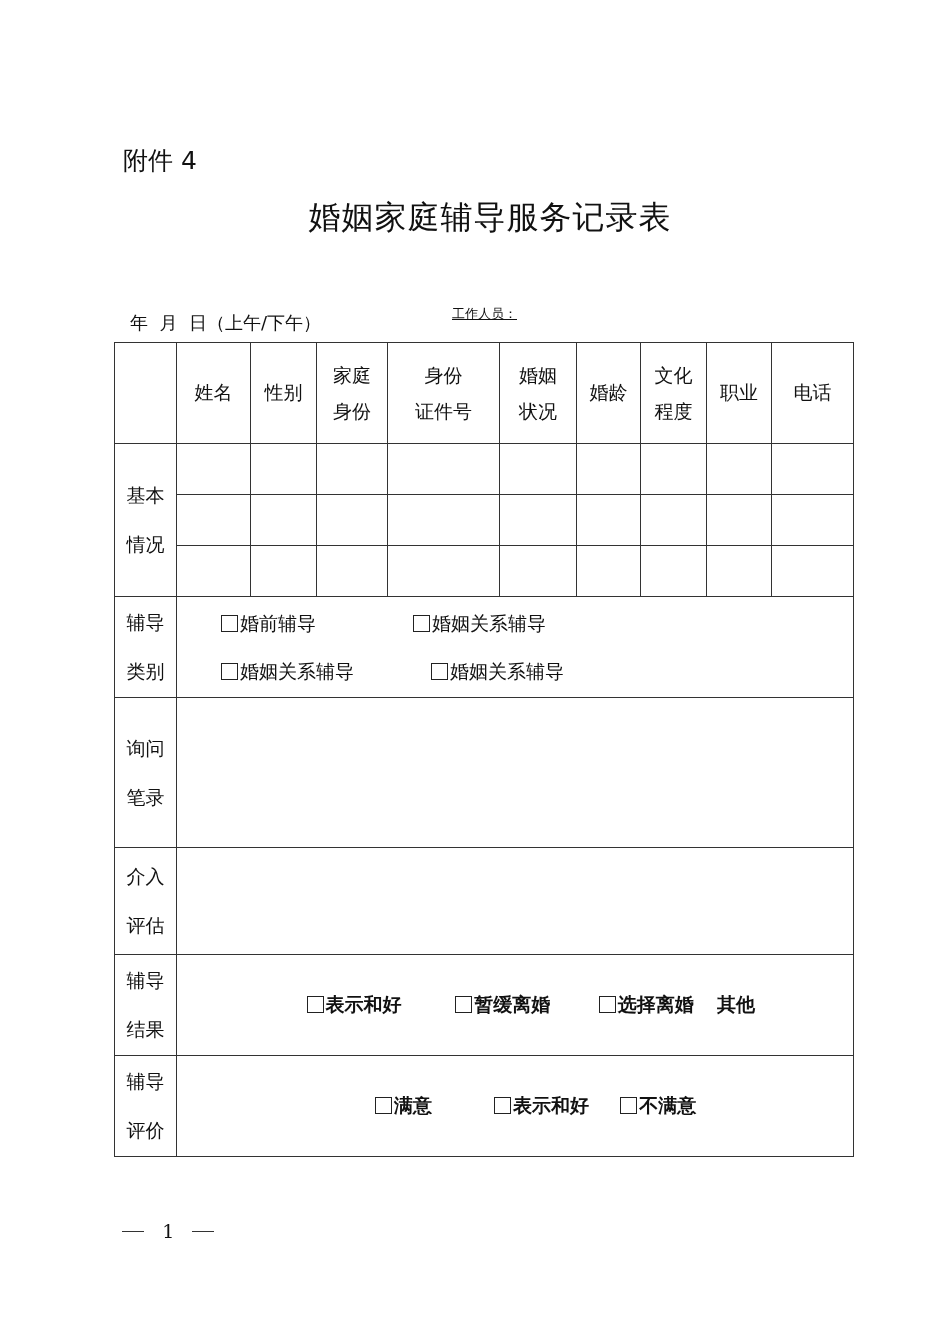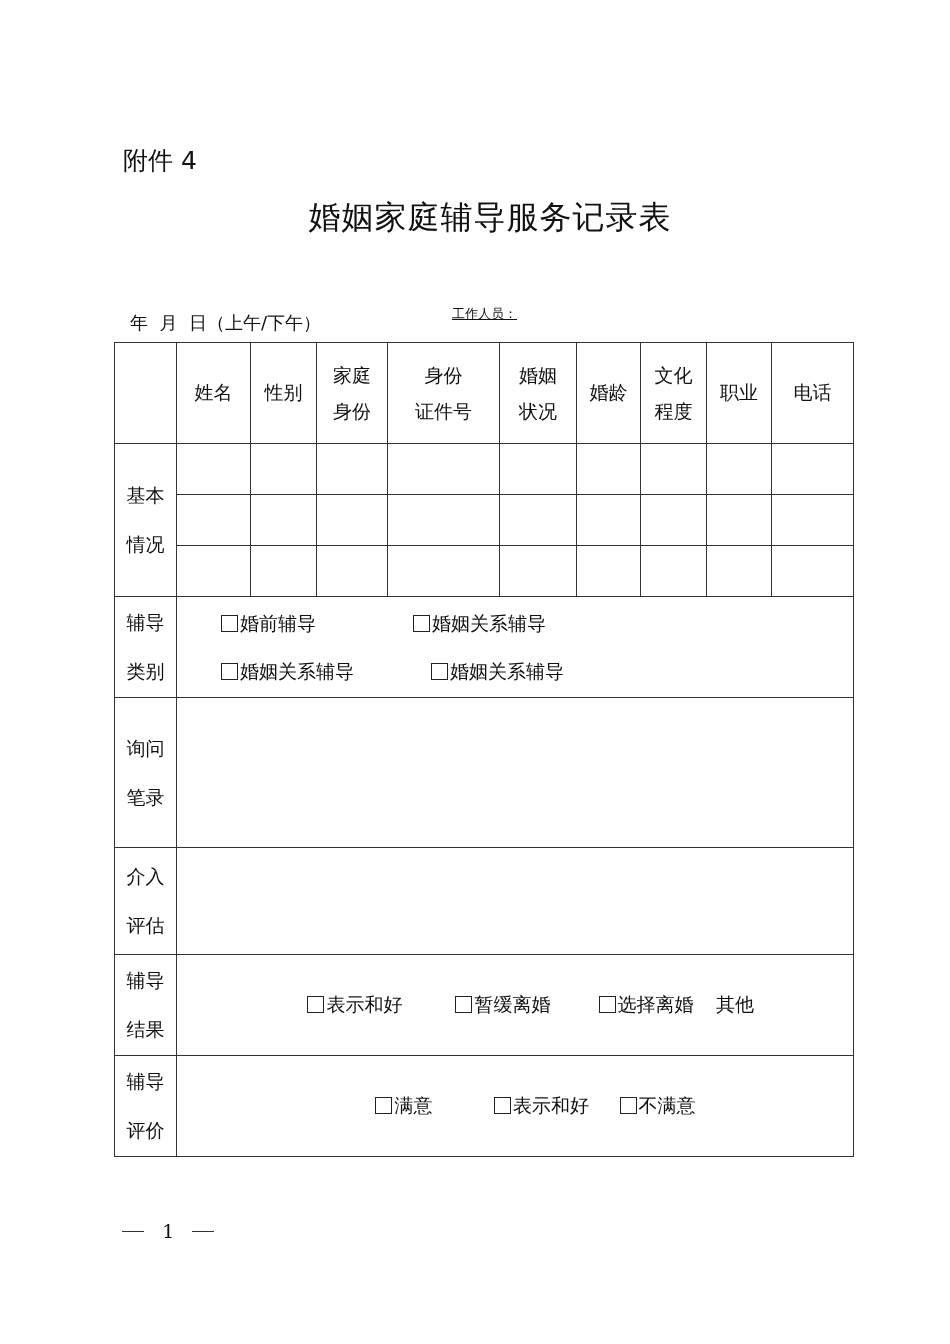--- a/index.html
+++ b/index.html
@@ -22,21 +22,21 @@
   .cat td { height: 100px; }
   .opts { text-align: left !important; padding-left: 44px !important; }
   .optline { height: 48px; line-height: 48px; white-space: nowrap; }
   .opt { display: inline-block; }
   .box { display: inline-block; width: 17px; height: 17px; border: 1.3px solid #222;
          vertical-align: -2px; margin-right: 2px; box-sizing: border-box; }
   .notes td { height: 149px; margin-left: 45px; }
   .eval td { height: 106px; }
   .result td { height: 100px; }
   .rating td { height: 100px; }
-  .inline-opts { text-align: center; padding-left: 10px !important; white-space: nowrap; }
+  .inline-opts { text-align: center; padding-left: 10px !important; white-space: nowrap; font-weight: bold; }
   .pagenum { position: absolute; left: 122px; top: 1220px; font-size: 19px;
              font-family: "DejaVu Serif", "Liberation Serif", serif; }
   .dash { display: inline-block; width: 22px; height: 1px; background: #333; vertical-align: 6px; }
 </style>
 </head>
 <body>
 
 <div class="attach">附件 4</div>
 <div class="title"><span>婚姻家庭辅导服务记录表</span></div>
 <div class="dateline">年  月  日（上午/下午）</div>

